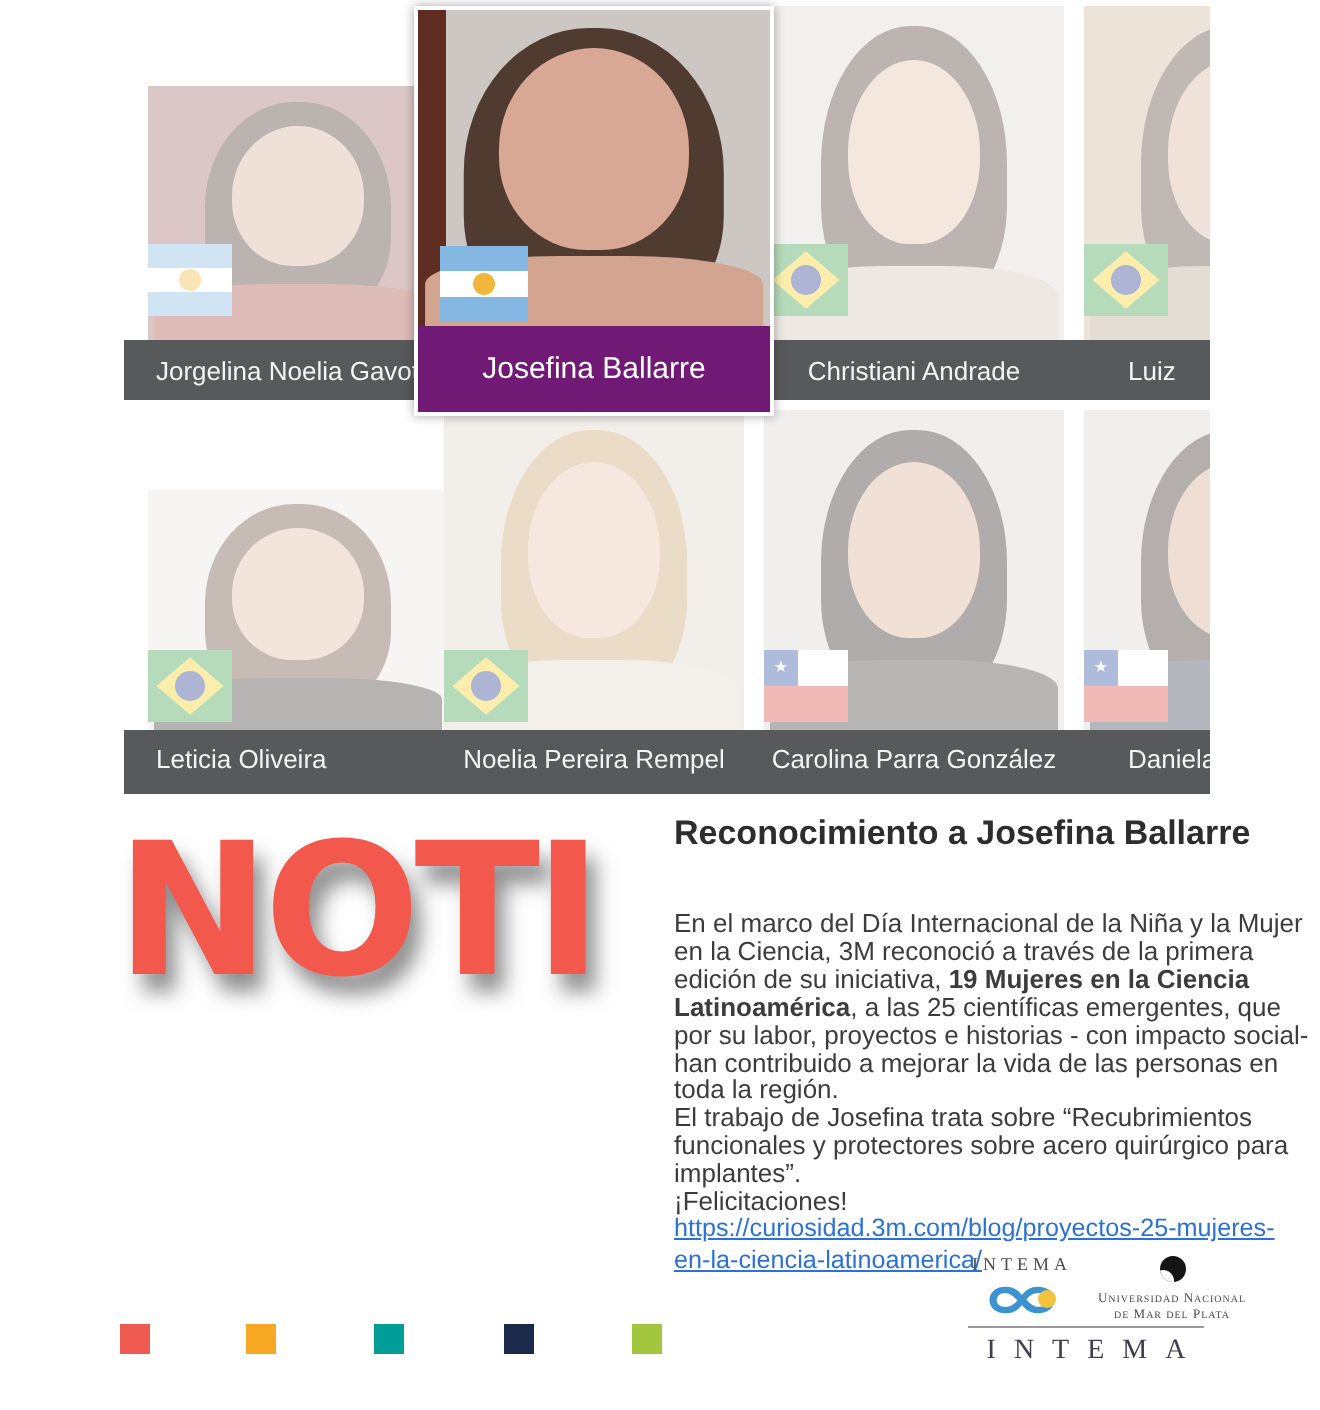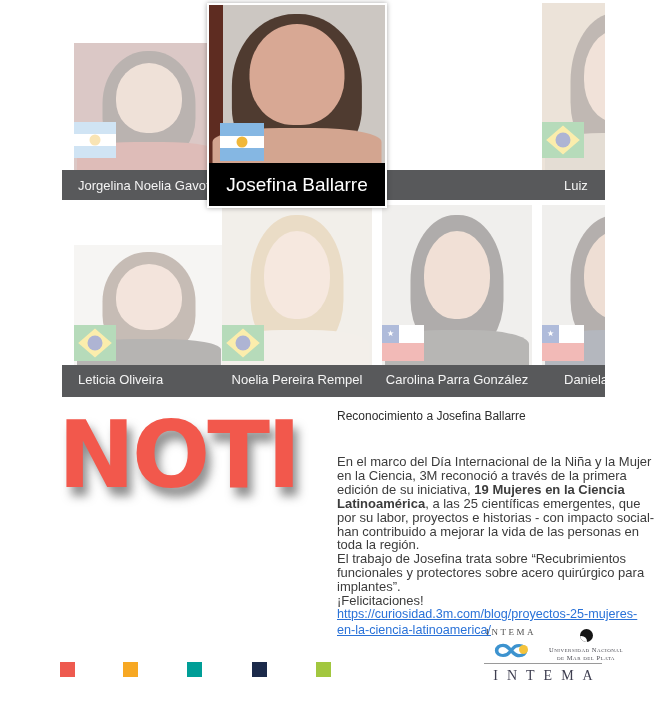--- a/index.html
+++ b/index.html
@@ -20,21 +20,21 @@
   .dimmed .photo::after{content:"";position:absolute;inset:0;background:rgba(255,255,255,0.62);}
   .caption{position:absolute;left:0;right:0;bottom:0;height:30px;display:flex;align-items:center;
            justify-content:center;color:#f4f4f4;font-size:13px;white-space:nowrap;overflow:hidden;}
   .row2 .caption{height:35px;}
   .pos1 .caption{justify-content:flex-start;padding-left:4px;}
   .pos4 .caption{justify-content:flex-start;padding-left:22px;}
 
   .cell.selected{left:145px;top:0;width:180px;height:205px;z-index:5;border:2px solid #ffffff;
                  box-shadow:0 0 5px rgba(0,0,0,0.35);background:#fff;}
   .selected .photo{bottom:43px;}
-  .selected .caption{height:43px;background:#000000;font-size:19px;color:#fff;justify-content:center;padding:0;}
+  .selected .caption{height:43px;background:#701a75;font-size:15px;color:#fff;justify-content:center;padding:0;}
 
   
   .sil{position:absolute;inset:0;}
   .hair{position:absolute;left:50%;transform:translateX(-50%);top:6%;width:62%;height:86%;
         border-radius:48% 48% 38% 38%;}
   .face{position:absolute;left:50%;transform:translateX(-50%);top:16%;width:44%;height:55%;
         border-radius:50% 50% 46% 46%;}
   .torso{position:absolute;left:50%;transform:translateX(-50%);bottom:0;width:96%;height:22%;
          border-radius:40% 40% 0 0;}
   .p1 .photo{background:#a1706a;} .p1 .hair{background:#4a3831;} .p1 .face{background:#d6b09a;} .p1 .torso{background:#a84f44;}
@@ -63,21 +63,21 @@
   .flag-cl .canton{position:absolute;left:0;top:0;width:17px;height:50%;background:#2d4d9e;color:#fff;
                    font-size:8px;line-height:17px;text-align:center;}
 
   
   .masthead{position:absolute;left:58px;top:416px;font-family:"DejaVu Sans",sans-serif;font-weight:bold;
             font-size:92px;line-height:79px;letter-spacing:-3px;color:#f2584c;
             text-shadow:5px 9px 10px rgba(85,85,85,0.65);}
   .masthead span{display:block;}
 
   
-  .article-title{position:absolute;left:337px;top:406px;width:300px;font-size:12px;font-weight:normal;
+  .article-title{position:absolute;left:337px;top:406px;width:300px;font-size:17px;font-weight:bold;
                  color:#2d2d2d;line-height:21px;}
   .article-body{position:absolute;left:337px;top:455px;width:318px;font-size:13px;line-height:13.9px;
                 color:#3c3c3c;white-space:pre-line;}
   .article-link{position:absolute;left:337px;top:607px;font-size:12.6px;line-height:15.5px;
                 color:#2a72d8;text-decoration:underline;cursor:pointer;}
   .article-link span{display:block;}
 
   
   .sq{position:absolute;top:662px;width:15px;height:15px;}
   .sq1{left:60px;background:#ee5a4f;} .sq2{left:123px;background:#f7a823;}
@@ -133,20 +133,34 @@
             <span class="face"></span>
             <span class="torso"></span>
           </span>
           <span class="flag flag-ar">
             <span class="sun"></span>
           </span>
         </div>
         <div class="caption">Josefina Ballarre</div>
       </div>
 
+      <div class="cell dimmed pos3 p3">
+        <div class="photo">
+          <span class="sil">
+            <span class="hair"></span>
+            <span class="face"></span>
+            <span class="torso"></span>
+          </span>
+          <span class="flag flag-br">
+            <span class="diamond"></span>
+            <span class="globe"></span>
+          </span>
+        </div>
+        <div class="caption">Christiani Andrade</div>
+      </div>
 
       <div class="cell dimmed pos4 p4">
         <div class="photo">
           <span class="sil">
             <span class="hair"></span>
             <span class="face"></span>
             <span class="torso"></span>
           </span>
           <span class="flag flag-br">
             <span class="diamond"></span>

